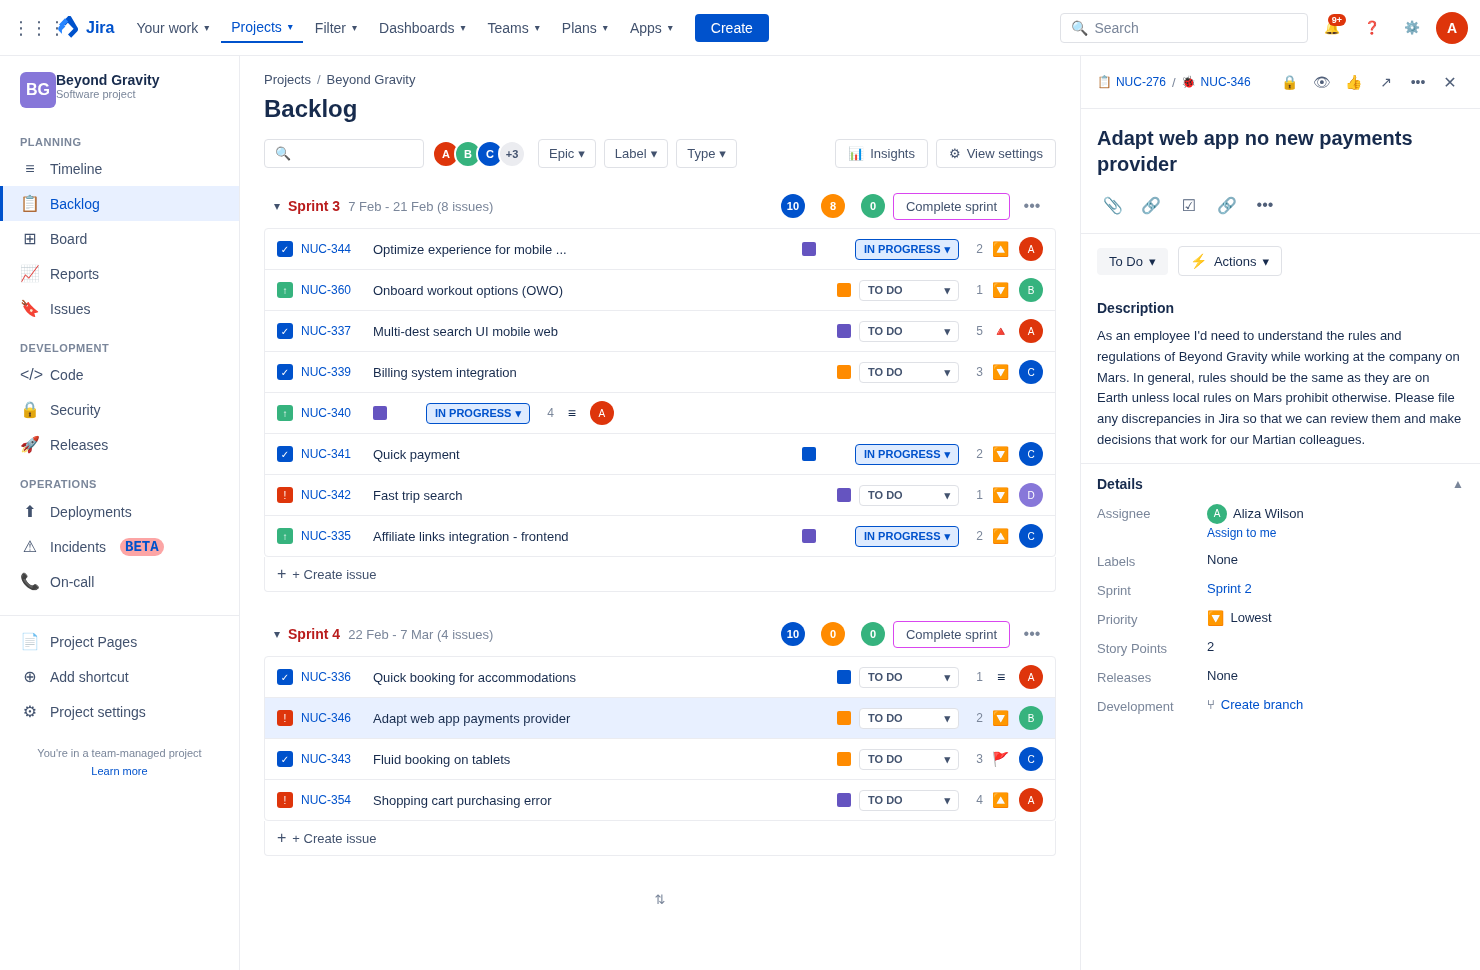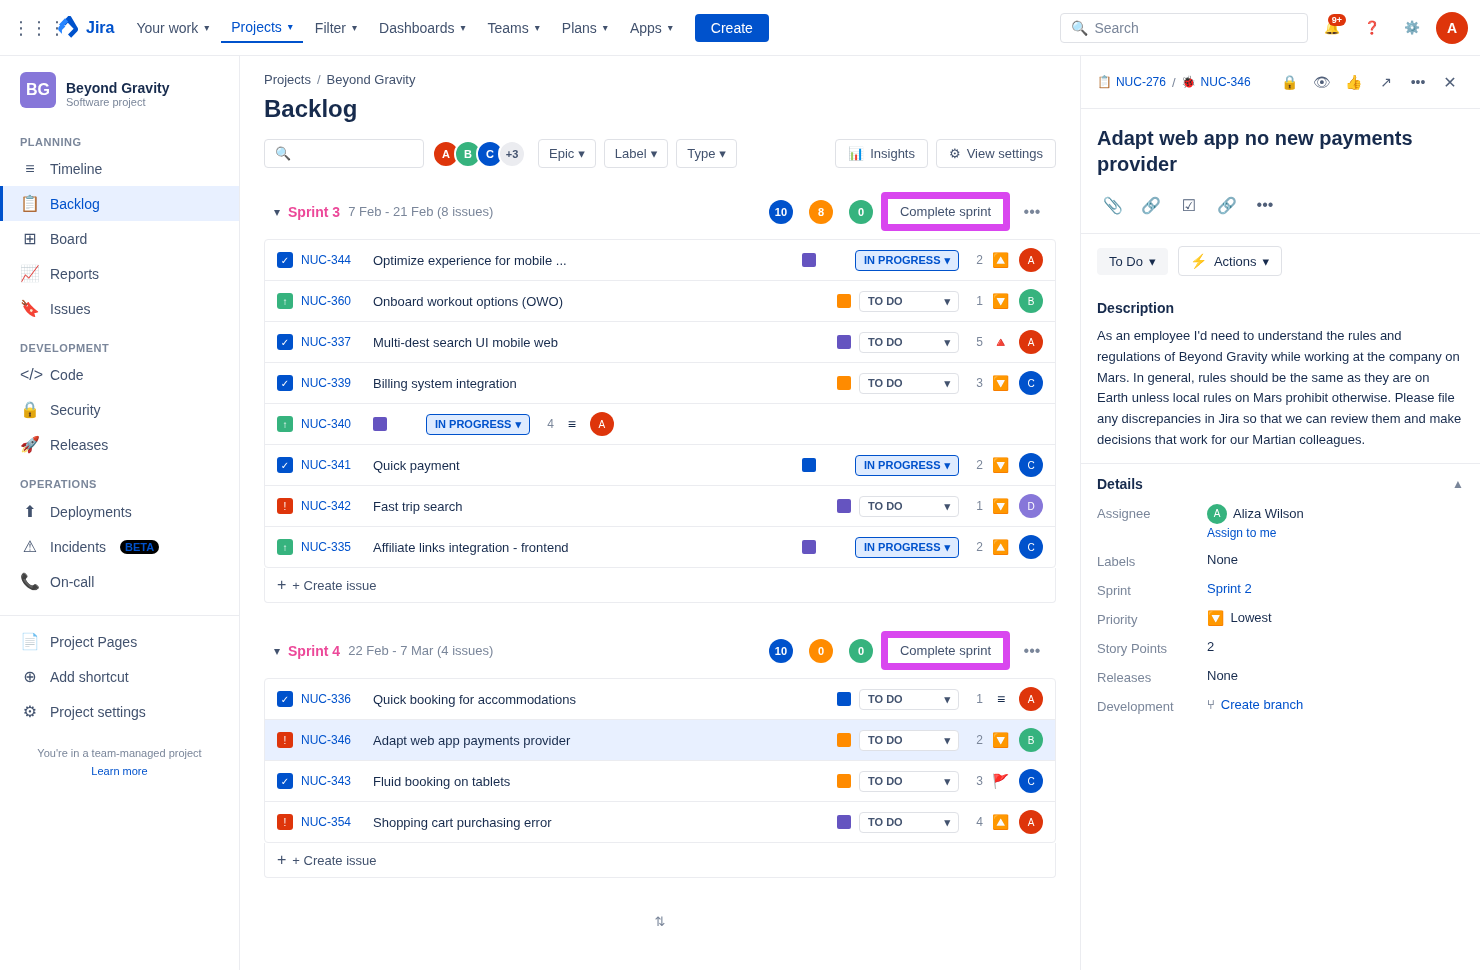--- a/index.html
+++ b/index.html
@@ -22,31 +22,31 @@
     .notif-btn { position: relative; display: grid; place-items: center; width: 32px; height: 32px; cursor: pointer; border-radius: 50%; }
     .notif-badge { position: absolute; top: 2px; right: 2px; background: #de350b; color: #fff; font-size: 9px; font-weight: 700; border-radius: 10px; padding: 1px 4px; }
     .icon-btn { display: grid; place-items: center; width: 32px; height: 32px; cursor: pointer; border-radius: 50%; color: #505f79; }
     .avatar-circle { width: 32px; height: 32px; border-radius: 50%; background: #7ab8f5; display: grid; place-items: center; cursor: pointer; overflow: hidden; }
 
     
     .main-layout { display: flex; margin-top: 56px; height: calc(100vh - 56px); overflow: hidden; }
 
     
     .sidebar { width: 240px; min-width: 240px; background: #fff; border-right: 1px solid #ebecf0; overflow-y: auto; padding-bottom: 20px; }
-    .sidebar-project { display: flex; align-items: flex-end; gap: 10px; padding: 16px 20px 12px; }
+    .sidebar-project { display: flex; align-items: flex-start; padding: 16px 20px 12px; }
     .sidebar-project-icon { width: 36px; height: 36px; background: #8777d9; border-radius: 6px; display: grid; place-items: center; color: #fff; font-size: 16px; font-weight: 700; }
     .sidebar-project-info { }
     .sidebar-project-name { font-size: 14px; font-weight: 600; color: #172b4d; }
     .sidebar-project-type { font-size: 11px; color: #7a869a; }
     .sidebar-section { margin-top: 8px; }
     .sidebar-section-title { font-size: 11px; font-weight: 700; color: #7a869a; text-transform: uppercase; padding: 8px 20px 4px; letter-spacing: 0.5px; }
     .sidebar-item { display: flex; align-items: center; gap: 10px; padding: 8px 20px; cursor: pointer; color: #42526e; font-size: 14px; border-radius: 0; position: relative; }
     .sidebar-item.active { background: #e8f0ff; color: #0052cc; font-weight: 500; border-left: 3px solid #0052cc; padding-left: 17px; }
     .sidebar-item-icon { font-size: 16px; width: 20px; text-align: center; }
-    .sidebar-badge { font-size: 11px; font-weight: 700; color: #0052cc; background: #000000; padding: 1px 5px; border-radius: 10px; margin-left: 4px; }
+    .sidebar-badge { font-size: 14px; font-weight: 700; color: #0052cc; background: #fca5a5; padding: 1px 5px; border-radius: 10px; margin-left: 4px; font-family: Liberation Mono, monospace; }
     .sidebar-footer { padding: 16px 20px; }
     .sidebar-footer-text { font-size: 11px; color: #7a869a; text-align: center; line-height: 1.6; }
 
     
     .content { flex: 1; overflow-y: auto; padding: 16px 24px; background: #fff; min-width: 0; }
     .breadcrumb { display: flex; align-items: center; gap: 6px; font-size: 13px; color: #7a869a; margin-bottom: 8px; }
     .breadcrumb a { color: #42526e; text-decoration: none; cursor: pointer; }
     .breadcrumb-sep { color: #7a869a; }
     .page-title { font-size: 24px; font-weight: 700; color: #172b4d; margin-bottom: 16px; }
     .filter-bar { display: flex; align-items: center; gap: 8px; margin-bottom: 16px; }
@@ -57,28 +57,28 @@
     .filter-avatar { width: 28px; height: 28px; border-radius: 50%; margin-left: -6px; border: 2px solid #fff; overflow: hidden; cursor: pointer; }
     .filter-avatar:first-child { margin-left: 0; }
     .filter-avatar-count { width: 28px; height: 28px; border-radius: 50%; background: #ebecf0; display: grid; place-items: center; font-size: 11px; font-weight: 700; color: #42526e; margin-left: -6px; border: 2px solid #fff; cursor: pointer; }
     .view-btns { margin-left: auto; display: flex; gap: 8px; }
     .view-btn { display: flex; align-items: center; gap: 6px; padding: 6px 12px; border: 1px solid #dfe1e6; border-radius: 4px; cursor: pointer; font-size: 13px; color: #42526e; background: #fff; }
 
     
     .sprint-section { margin-bottom: 20px; }
     .sprint-header { display: flex; align-items: center; gap: 8px; padding: 8px 10px; border-radius: 4px; cursor: pointer; }
     .sprint-toggle { font-size: 12px; color: #42526e; }
-    .sprint-name { font-size: 14px; font-weight: 600; color: #ec4899; text-align: right; }
+    .sprint-name { font-size: 14px; font-weight: 600; color: #b91c1c; text-align: right; }
     .sprint-dates { font-size: 13px; color: #7a869a; }
     .sprint-counts { display: flex; gap: 16px; align-items: center; margin-left: auto; }
     .sprint-count { width: 24px; height: 24px; border-radius: 50%; display: grid; place-items: center; font-size: 11px; font-weight: 700; color: #fff; }
     .sprint-count.blue { background: #0052cc; }
     .sprint-count.orange { background: #ff8b00; }
     .sprint-count.green { background: #36b37e; }
-    .sprint-complete-btn { padding: 5px 12px; border: 7px solid #d946ef; border-radius: 4px; background: #fff; font-size: 13px; color: #42526e; cursor: pointer; white-space: nowrap; }
+    .sprint-complete-btn { padding: 5px 12px; border: 1px solid #d946ef; border-radius: 4px; background: #fff; font-size: 13px; color: #42526e; cursor: pointer; white-space: nowrap; }
     .sprint-menu { display: grid; place-items: center; width: 28px; height: 28px; border-radius: 4px; cursor: pointer; font-size: 16px; color: #7a869a; }
 
     .sprint-table { border: 1px solid #ebecf0; border-radius: 4px; overflow: hidden; }
     .sprint-row { display: flex; align-items: center; padding: 8px 12px; border-bottom: 1px solid #ebecf0; gap: 8px; cursor: pointer; min-height: 40px; }
     .sprint-row:last-child { border-bottom: none; }
     .sprint-row.selected { background: #e8f0ff; }
     .issue-type { width: 16px; height: 16px; border-radius: 3px; display: grid; place-items: center; font-size: 10px; flex-shrink: 0; }
     .issue-type.story { background: #36b37e; color: #fff; }
     .issue-type.task { background: #0052cc; color: #fff; }
     .issue-type.bug { background: #de350b; color: #fff; }

